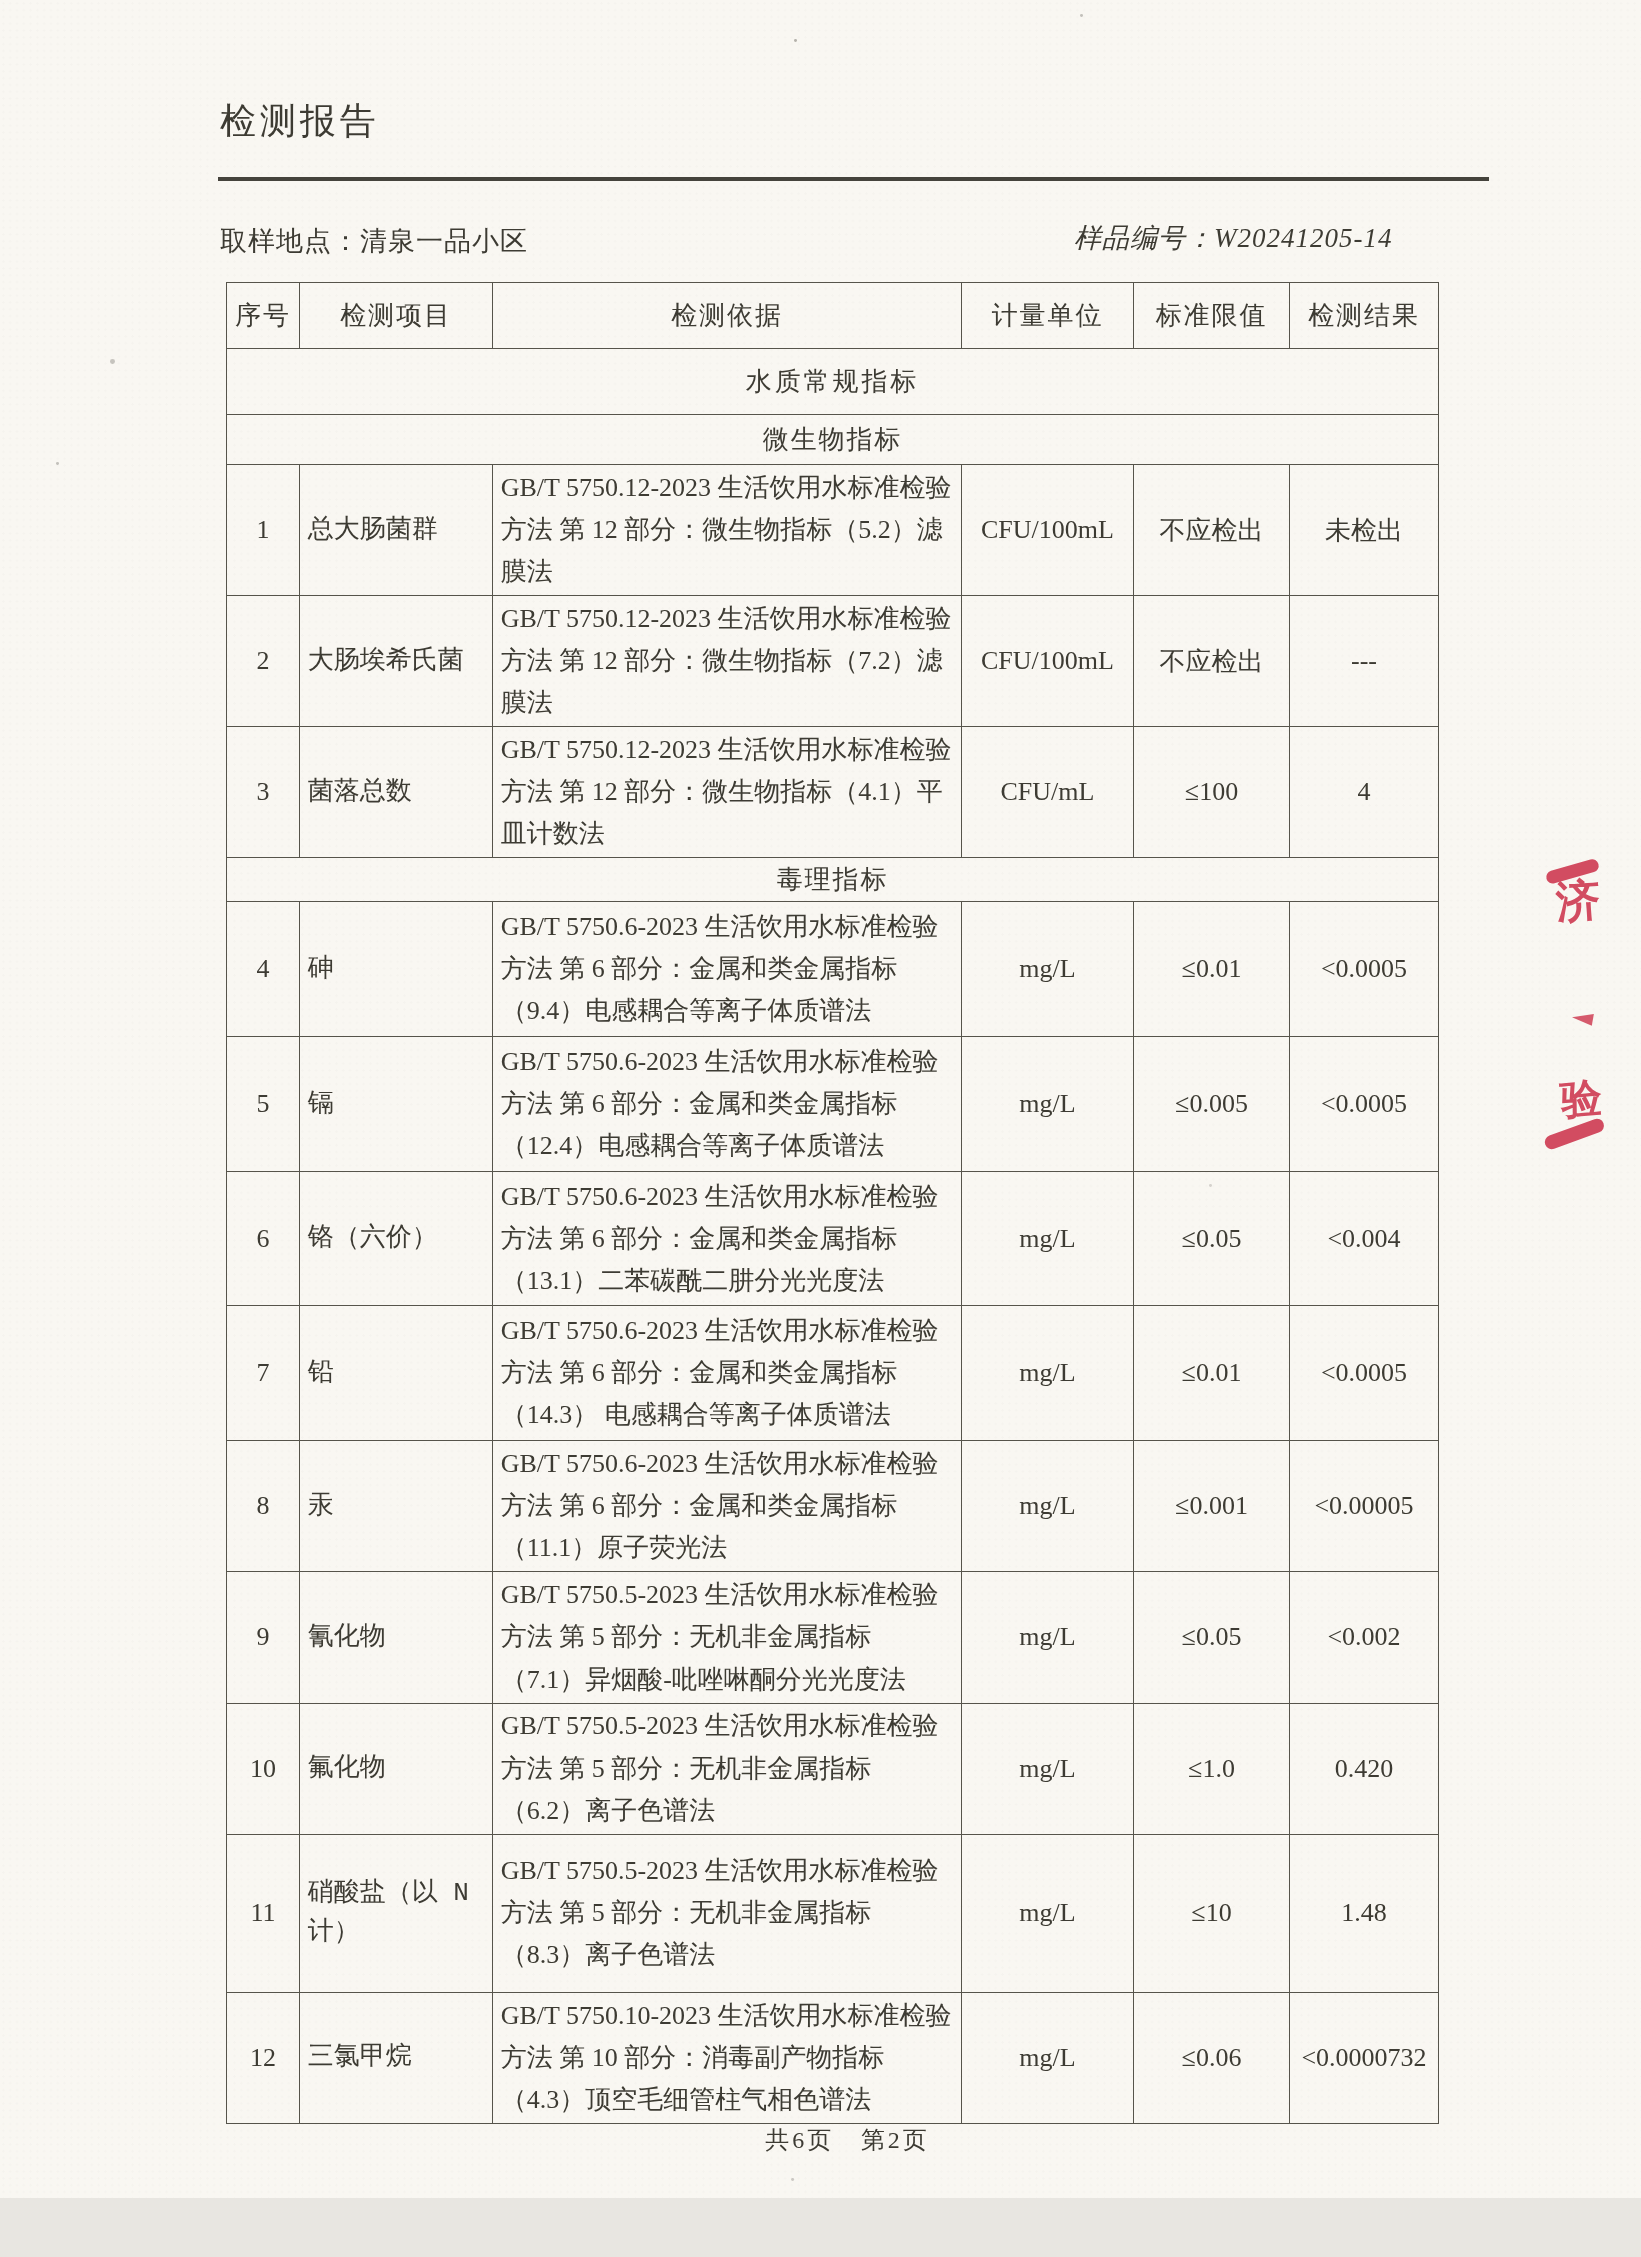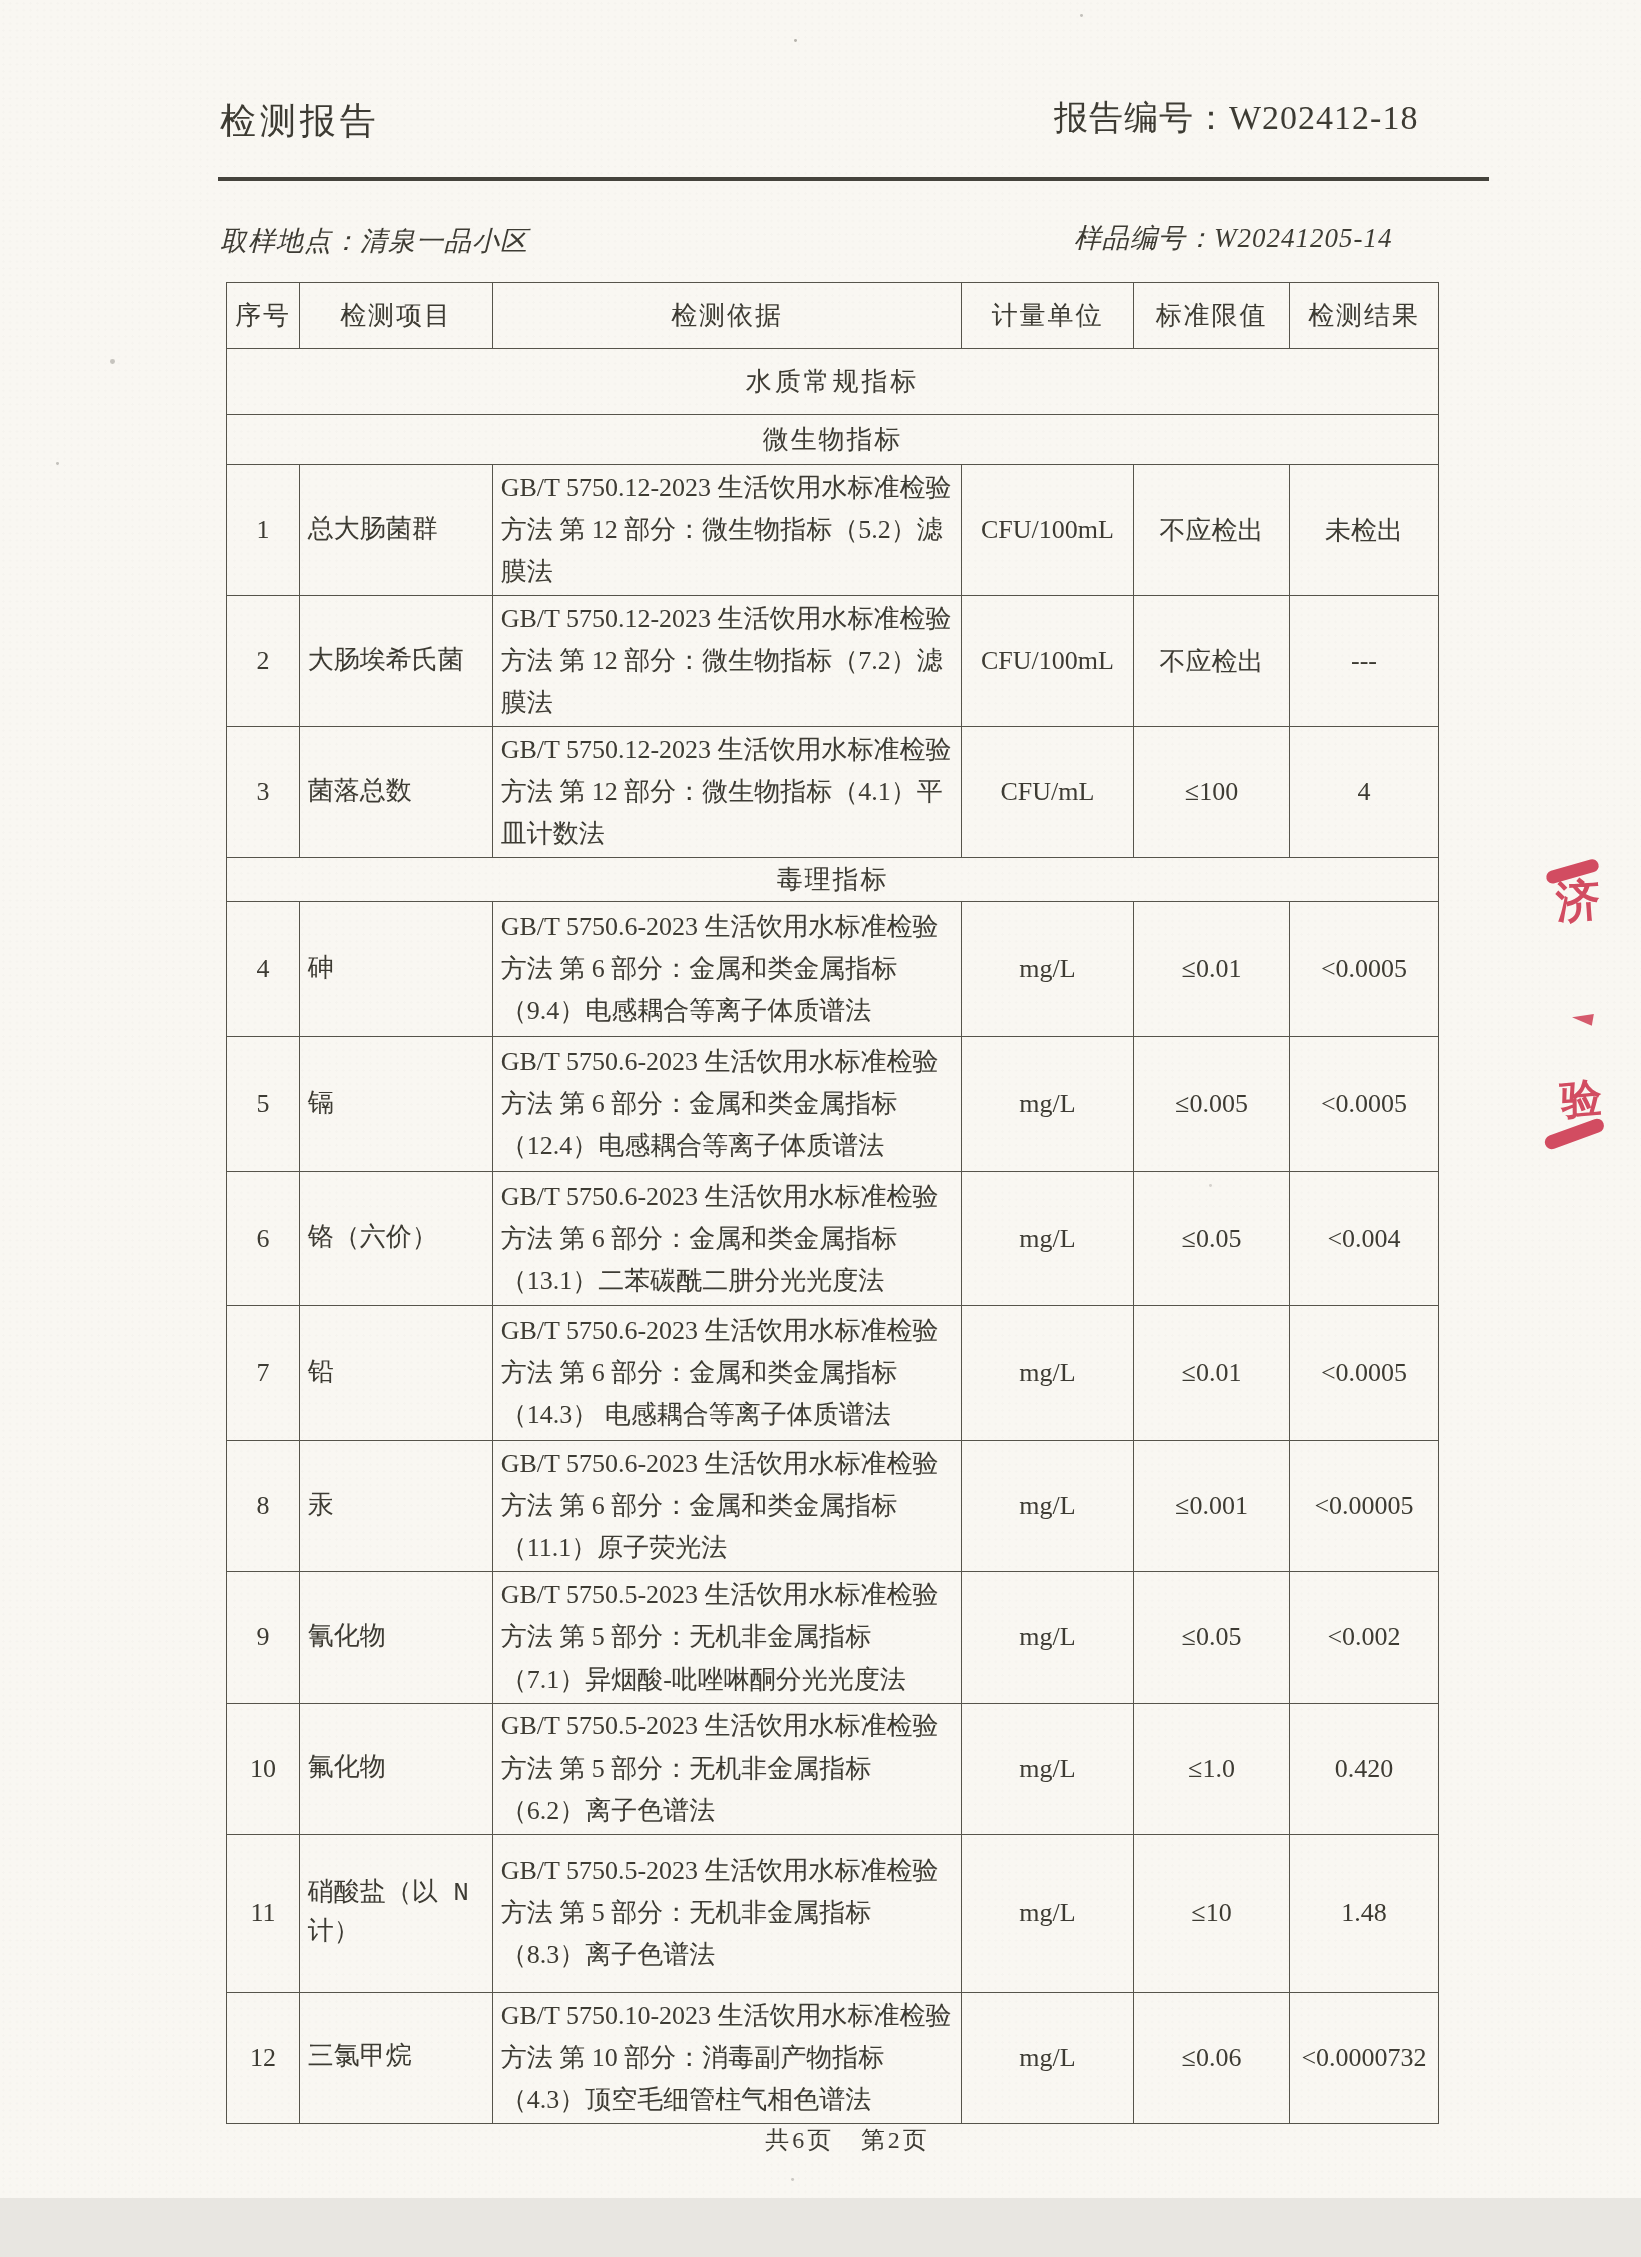--- a/index.html
+++ b/index.html
@@ -7,21 +7,21 @@
     position:relative;width:1641px;height:2198px;overflow:hidden;
     background:#f9f7f2;
     background-image:radial-gradient(rgba(60,55,45,0.018) 1px, transparent 1px);
     background-size:6.8px 6.8px;
     font-family:"Liberation Serif","DejaVu Serif",serif;
     color:#3d3b33;
   }
   .hdr-title{position:absolute;left:220px;top:97px;font-size:36px;letter-spacing:3.9px;}
   .hdr-no{position:absolute;left:1054px;top:95px;font-size:34px;letter-spacing:1px;}
   .hdr-rule{position:absolute;left:218px;top:177px;width:1271px;height:3.9px;background:#45433c;}
-  .meta-left{position:absolute;left:220px;top:223px;font-size:27px;letter-spacing:1px;font-style:italic;}
+  .meta-left{position:absolute;left:220px;top:223px;font-size:27px;letter-spacing:1px;}
   .meta-right{position:absolute;left:1074px;top:220px;font-size:27px;letter-spacing:1px;font-style:italic;}
 
   table.rpt{
     position:absolute;left:226px;top:282px;width:1213px;
     border-collapse:collapse;table-layout:fixed;
   }
   table.rpt th,table.rpt td{
     border:1px solid #56544b;
     font-size:26px;font-weight:normal;
     padding:1.9px 7.7px;color:#3d3b33;
@@ -61,21 +61,20 @@
                -738px 423px 0 0 rgba(70,65,58,.30),
                -2.9px 2139px 0 0 rgba(70,65,58,.25),
                415px 1145px 0 0 rgba(70,65,58,.2);}
 </style>
 </head>
 <body>
 
 <div class="page">
 
   <div class="hdr-title">检测报告</div>
-  <div class="hdr-no"><span>报告编号：</span><span>W202412-18</span></div>
   <div class="hdr-rule"></div>
 
   <div class="meta-left"><span>取样地点：</span><span>清泉一品小区</span></div>
   <div class="meta-right"><span>样品编号：</span><span>W20241205-14</span></div>
 
   <table class="rpt">
     <colgroup>
       <col style="width:73px">
         <col style="width:193px">
         <col style="width:469px">

